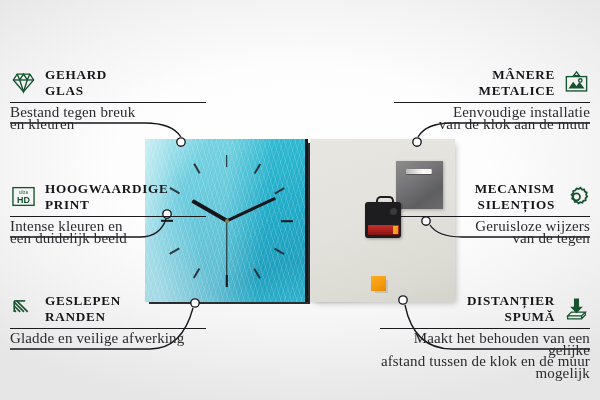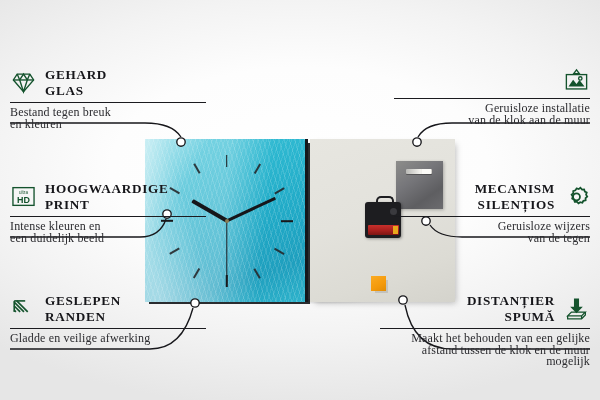--- a/index.html
+++ b/index.html
@@ -84,21 +84,21 @@
   .callout.right .cap-head{flex-direction:row-reverse;}
   .cap-icon{width:27px;height:27px;flex:0 0 27px;color:#14532d;}
   .cap-icon svg{display:block;width:100%;height:100%;}
   .cap-title{
     font-family:"Liberation Serif",serif;font-weight:700;
     font-size:13.2px;line-height:15.5px;letter-spacing:.7px;color:#16161a;
     text-transform:uppercase;
   }
   .rule{height:1.1px;background:#1b1b1f;margin:4px 0 4px;width:100%;}
   .cap-sub{
-    font-family:"Liberation Serif",serif;font-size:12px;line-height:11.6px;
+    font-family:"Liberation Serif",serif;font-size:15px;line-height:11.6px;
     color:#2b2b2f;letter-spacing:.15px;
   }
 
   
   #links{position:absolute;inset:0;pointer-events:none;}
   #links path{fill:none;stroke:#17171b;stroke-width:1.35;}
   #links circle{fill:#ffffff;stroke:#17171b;stroke-width:1.35;}
 </style>
 </head>
 <body>
@@ -262,24 +262,28 @@
       <span class="cap-icon">
         <svg viewBox="0 0 32 32">
             <g fill="none" stroke="currentColor" stroke-width="1.6">
           <path d="M16 3.5 L12.5 8 L19.5 8 Z"></path>
           <rect x="4" y="9" width="24" height="17"></rect>
           <path d="M6.5 23 L12 15 L16 20 L19.5 15.5 L25.5 23 Z" fill="currentColor" stroke="none"></path>
           <circle cx="20.5" cy="13.5" r="2"></circle>
             </g>
           </svg>
       </span>
-    </div>
-    <div class="rule"></div>
-    <div class="cap-sub">
-      <div>Geruisloze installatie</div>
+      <div class="cap-title">
+        <div>MÂNERE</div>
+        <div>METALICE</div>
+      </div>
+    </div>
+    <div class="rule"></div>
+    <div class="cap-sub">
+      <div>Eenvoudige installatie</div>
       <div>van de klok aan de muur</div>
     </div>
   </div>
 
   <div class="callout right" style="left:394px;top:154px;">
     <div class="cap-head">
       <span class="cap-icon">
         <svg viewBox="0 0 32 32">
             <g fill="none" stroke="currentColor" stroke-width="2.1">
           <path d="M16 4.2 L18.6 5.0 L20.6 3.4 L22.6 5.6 L25.1 5.3 L25.9 8.0 L28.2 9.1

